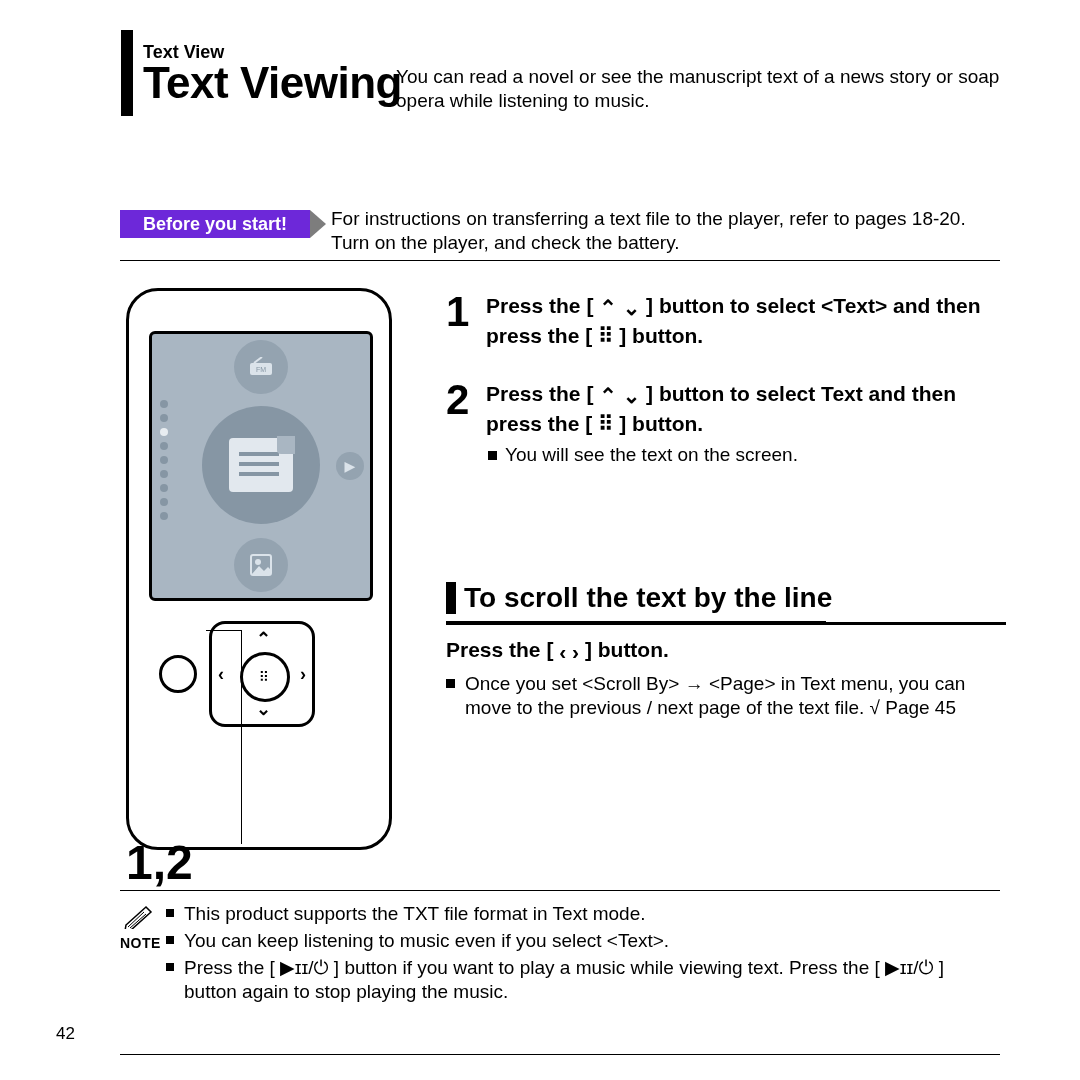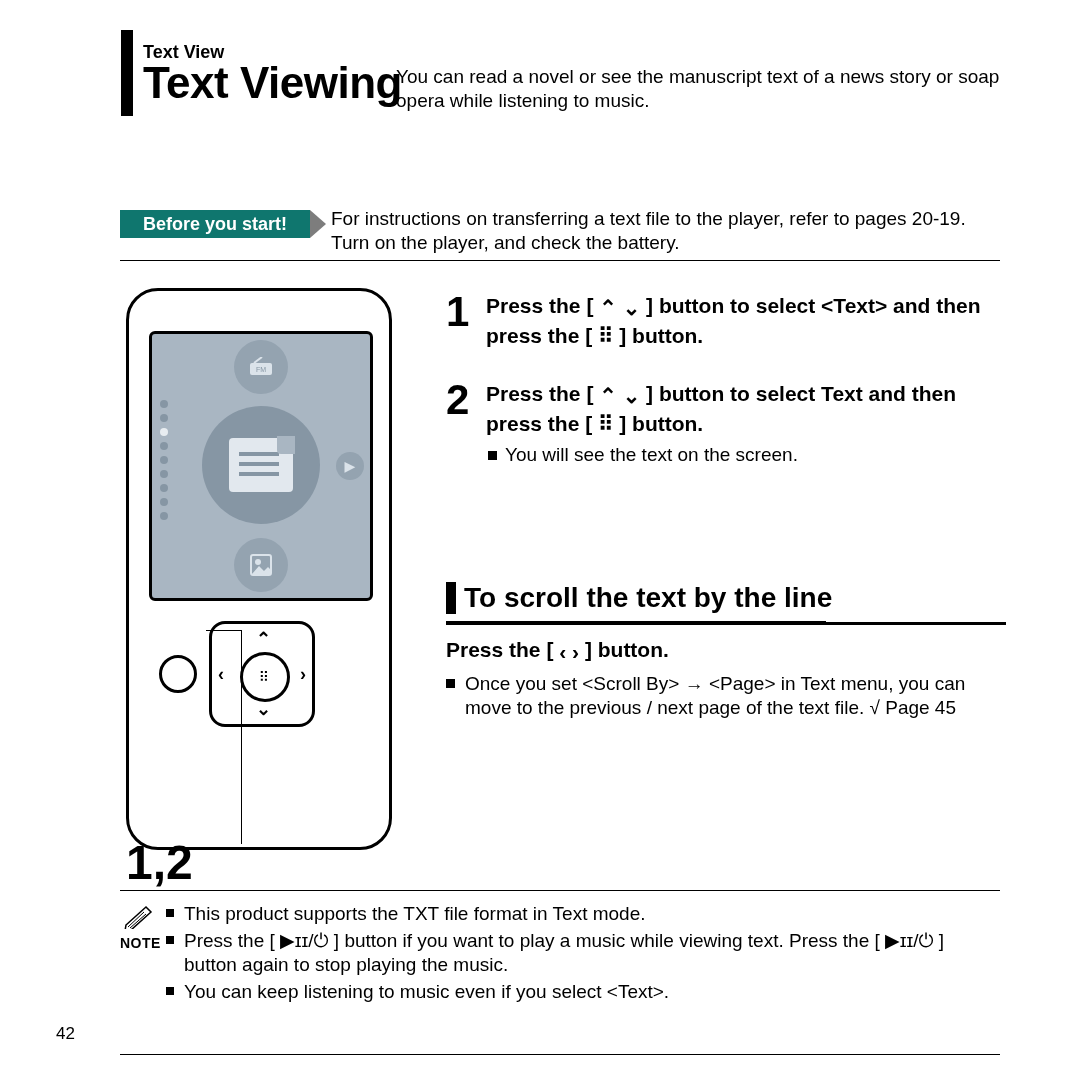--- a/index.html
+++ b/index.html
@@ -7,21 +7,21 @@
   .page{position:absolute;left:16px;top:0;width:1080px;height:1080px}
 
   
   .header-bar{position:absolute;left:105px;top:30px;width:12px;height:86px;background:#000}
   .breadcrumb{position:absolute;left:127px;top:42px;font-size:18px;font-weight:700}
   .title-row{position:absolute;left:127px;top:58px}
   .title{font-size:44px;font-weight:700;letter-spacing:-.5px}
   .intro{position:absolute;left:380px;top:65px;font-size:19px;line-height:24px;width:610px}
 
   
-  .bys-pill{position:absolute;left:104px;top:210px;width:190px;height:28px;background:#0f766e;color:#fff;font-weight:700;font-size:18px;display:flex;align-items:center;justify-content:center}
+  .bys-pill{position:absolute;left:104px;top:210px;width:190px;height:28px;background:#6d28d9;color:#fff;font-weight:700;font-size:18px;display:flex;align-items:center;justify-content:center}
   .bys-pill::after{content:"";position:absolute;right:-16px;top:0;border-left:16px solid #7d7d7d;border-top:14px solid transparent;border-bottom:14px solid transparent}
   .bys-text{position:absolute;left:315px;top:207px;font-size:19px;line-height:24px;width:670px}
   .rule1{position:absolute;left:104px;top:260px;width:880px;height:1px;background:#000}
 
   
   .device-wrap{position:absolute;left:110px;top:288px}
   .device{width:260px;height:556px;border:3px solid #000;border-radius:32px;background:#fff;position:relative}
   .screen{position:absolute;left:20px;top:40px;width:218px;height:264px;border:3px solid #000;border-radius:6px;background:#a9b6c2;overflow:hidden}
   .disc-top,.disc-bot,.disc-mid,.disc-right{position:absolute;border-radius:50%}
   .disc-top{left:82px;top:6px;width:54px;height:54px;background:#94a3b0;display:flex;align-items:center;justify-content:center;color:#dbe3ea;font-size:10px}
@@ -87,21 +87,21 @@
 <div class="page">
 
   <div class="header-bar"></div>
   <div class="breadcrumb">Text View</div>
   <div class="title-row">
     <span class="title">Text Viewing</span>
   </div>
   <div class="intro">You can read a novel or see the manuscript text of a news story or soap opera while listening to music.</div>
 
   <div class="bys-pill">Before you start!</div>
-  <div class="bys-text">For instructions on transferring a text file to the player, refer to pages 20-19. Turn on the player, and check the battery.</div>
+  <div class="bys-text">For instructions on transferring a text file to the player, refer to pages 18-20. Turn on the player, and check the battery.</div>
   <div class="rule1"></div>
 
   <div class="device-wrap">
     <div class="device">
       <div class="screen">
         <div class="dots-left">
           <i></i>
             <i></i>
             <i class="sel"></i>
             <i></i>
@@ -186,24 +186,24 @@
       </svg>
   </div>
   <div class="note-label">NOTE</div>
   <div class="note-list">
     <div class="item">
         <span class="b"></span>
         <span>This product supports the TXT file format in Text mode.</span>
       </div>
     <div class="item">
         <span class="b"></span>
+        <span>You can keep listening to music even if you select &lt;Text&gt;.</span>
+      </div>
+    <div class="item">
+        <span class="b"></span>
         <span>Press the [ ▶ɪɪ/⏻ ] button if you want to play a music while viewing text. Press the [ ▶ɪɪ/⏻ ] button again to stop playing the music.</span>
       </div>
-    <div class="item">
-        <span class="b"></span>
-        <span>You can keep listening to music even if you select &lt;Text&gt;.</span>
-      </div>
   </div>
   <div class="rule3"></div>
 
   <div class="pagenum">42</div>
 
 </div>
 
 </body></html>

